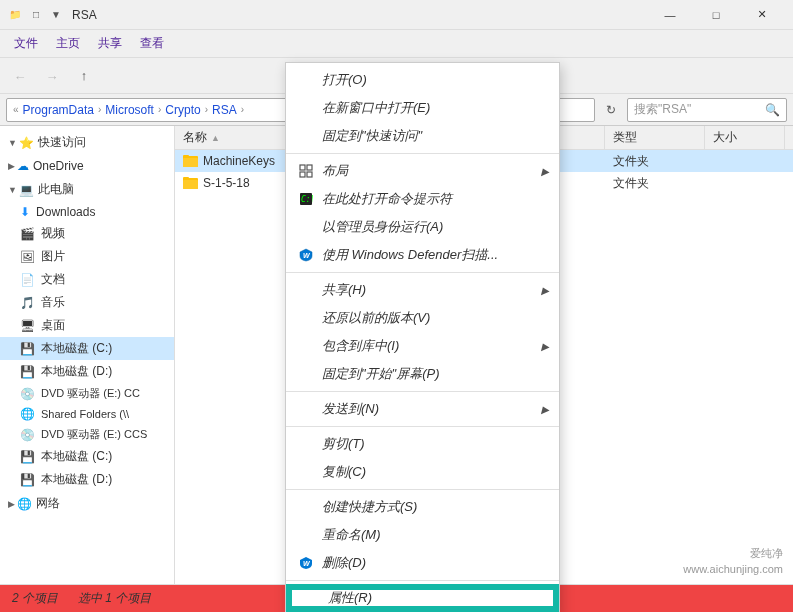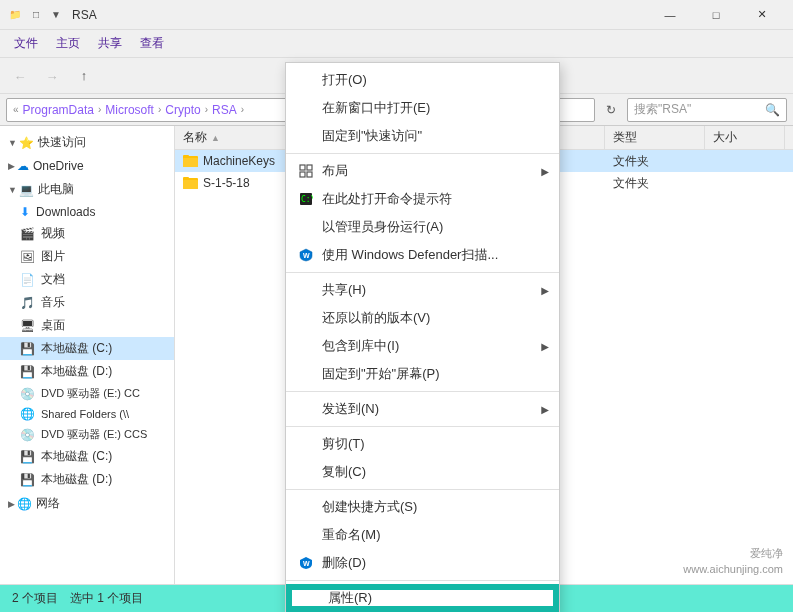--- a/index.html
+++ b/index.html
@@ -120,21 +120,21 @@
       padding: 0 6px;
       font-size: 12px;
       color: #333;
       gap: 4px;
     }
     .path-separator {
       color: #888;
       font-size: 10px;
     }
     .path-segment {
-      color: #8b5cf6;
+      color: #1d4ed8;
     }
     .address-refresh {
       width: 24px;
       height: 24px;
       display: flex;
       align-items: center;
       justify-content: center;
       cursor: pointer;
       border-radius: 2px;
       color: #555;
@@ -249,32 +249,33 @@
     .file-icon {
       width: 16px;
       height: 16px;
       margin-right: 4px;
       flex-shrink: 0;
     }
 
     
     .status-bar {
       height: 28px;
-      background: #5eead4;
+      background: #ef4444;
       border-top: 1px solid #ddd;
       display: flex;
       align-items: center;
       padding: 0 12px;
       font-size: 12px;
       color: #333;
-      gap: 12px;
+      gap: 20px;
       position: absolute;
       bottom: 0;
       left: 0;
       right: 0;
+      font-style: italic;
     }
 
     
     .context-menu {
       position: absolute;
       top: 62px;
       left: 285px;
       width: 275px;
       background: #fff;
       border: 1px solid #ccc;
@@ -285,20 +286,21 @@
     }
     .ctx-item {
       height: 28px;
       display: flex;
       align-items: center;
       padding: 0 12px;
       cursor: pointer;
       color: #333;
       gap: 8px;
       position: relative;
+      font-style: italic;
     }
     .ctx-item.properties-item {
       background: #fff;
       border: 6px solid #14b8a6;
     }
     .ctx-separator {
       height: 1px;
       background: #e0e0e0;
       margin: 3px 0;
     }

